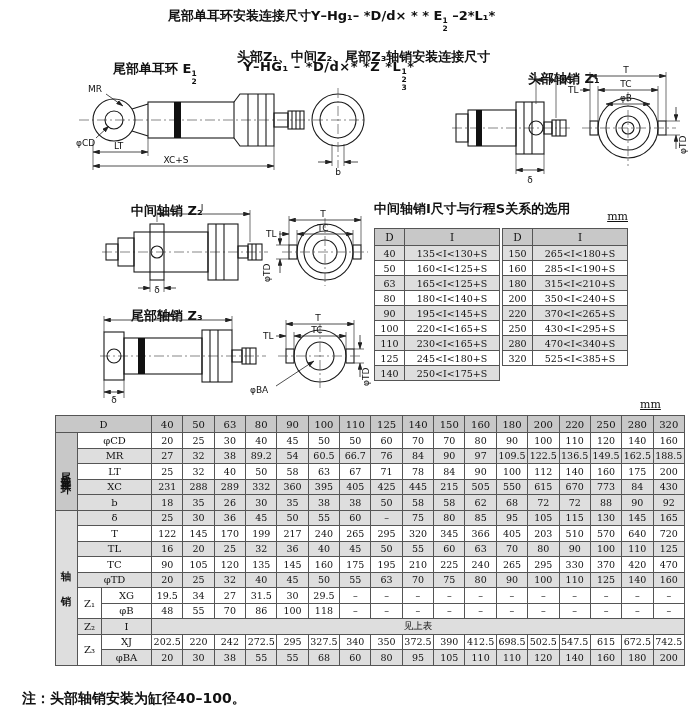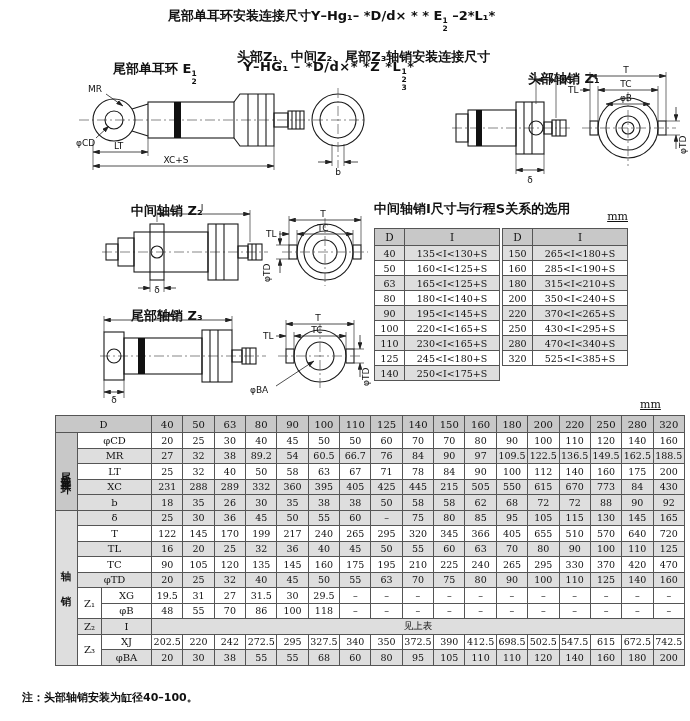--- a/index.html
+++ b/index.html
@@ -6,21 +6,21 @@
   html,body { background:#fff; }
   body {
     width:690px; height:721px; position:relative; overflow:hidden;
     font-family:"DejaVu Sans", sans-serif; color:#111;
   }
   .abs { position:absolute; }
   .h-bold { font-weight:bold; font-size:13px; white-space:nowrap; }
   .h-big  { font-weight:bold; font-size:13px; white-space:nowrap;margin-top:13px; }
   .formula { font-size:13px; font-weight:bold; white-space:nowrap; letter-spacing:0.5px; }
   .unit { font-family:"DejaVu Serif", serif; font-size:11px;text-decoration:underline; }
-  .note { font-weight:bold; font-size:11px; }
+  .note { font-weight:bold; font-size:14px; }
 
   .stack { display:inline-flex; flex-direction:column; align-items:center;
            font-size:7.5px; line-height:1.05; vertical-align:-3px; font-weight:bold; }
 
   table { border-collapse:collapse; table-layout:fixed; background:#fff; }
   td,th { border:1px solid #555; text-align:center; vertical-align:middle;
           font-weight:normal; overflow:hidden; white-space:nowrap; }
 
   .sel-table { width:126px; font-family:"DejaVu Serif", serif; font-size:9.5px; }
   .sel-table th { background:var(--header-bg,#c8c8c8); height:17px; font-size:10.5px; }
@@ -559,21 +559,21 @@
         <td>170</td>
         <td>199</td>
         <td>217</td>
         <td>240</td>
         <td>265</td>
         <td>295</td>
         <td>320</td>
         <td>345</td>
         <td>366</td>
         <td>405</td>
-        <td>655</td>
+        <td>203</td>
         <td>510</td>
         <td>570</td>
         <td>640</td>
         <td>720</td>
       </tr>
       <tr class="shaded">
         <td colspan="2" class="param-cell">TL</td>
         <td>16</td>
         <td>20</td>
         <td>25</td>
@@ -629,21 +629,21 @@
         <td>100</td>
         <td>110</td>
         <td>125</td>
         <td>140</td>
         <td>160</td>
       </tr>
       <tr>
         <td rowspan="2" class="z-cell">Z₁</td>
         <td class="param-cell">XG</td>
         <td>19.5</td>
-        <td>31</td>
+        <td>34</td>
         <td>27</td>
         <td>31.5</td>
         <td>30</td>
         <td>29.5</td>
         <td>–</td>
         <td>–</td>
         <td>–</td>
         <td>–</td>
         <td>–</td>
         <td>–</td>

